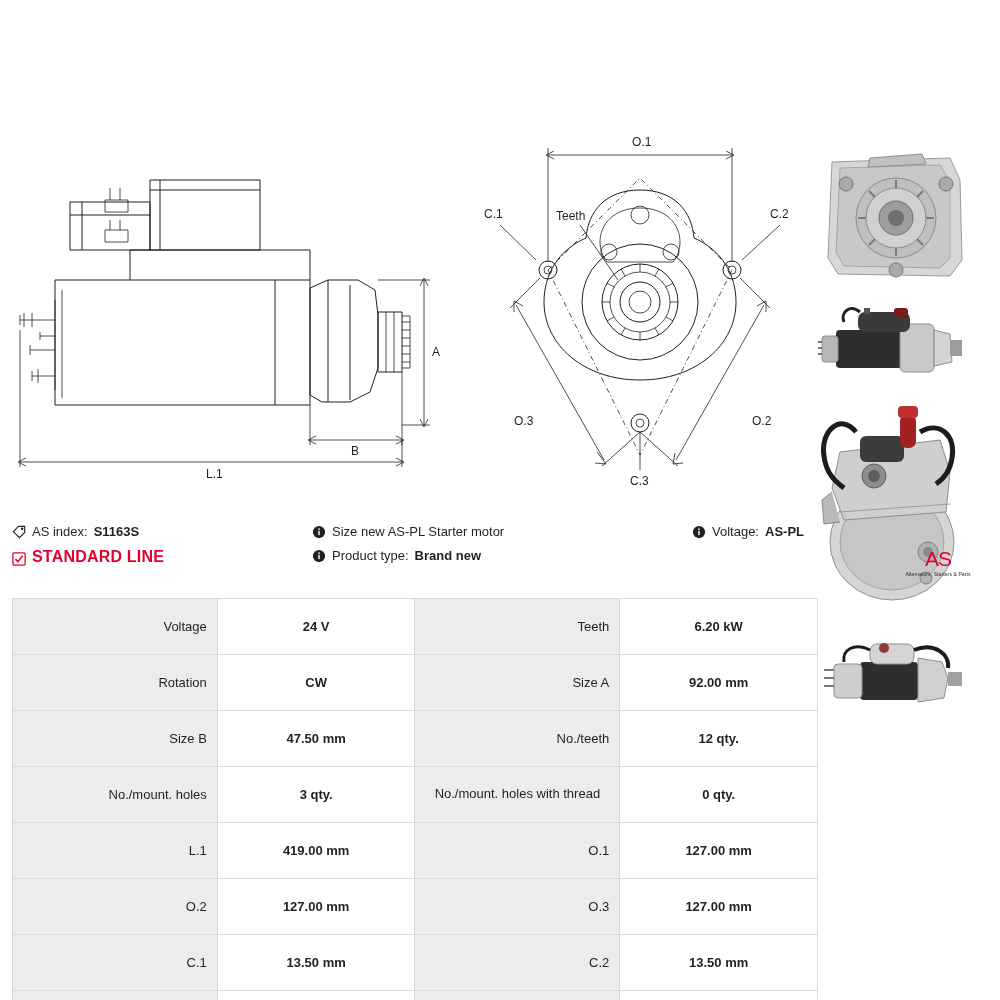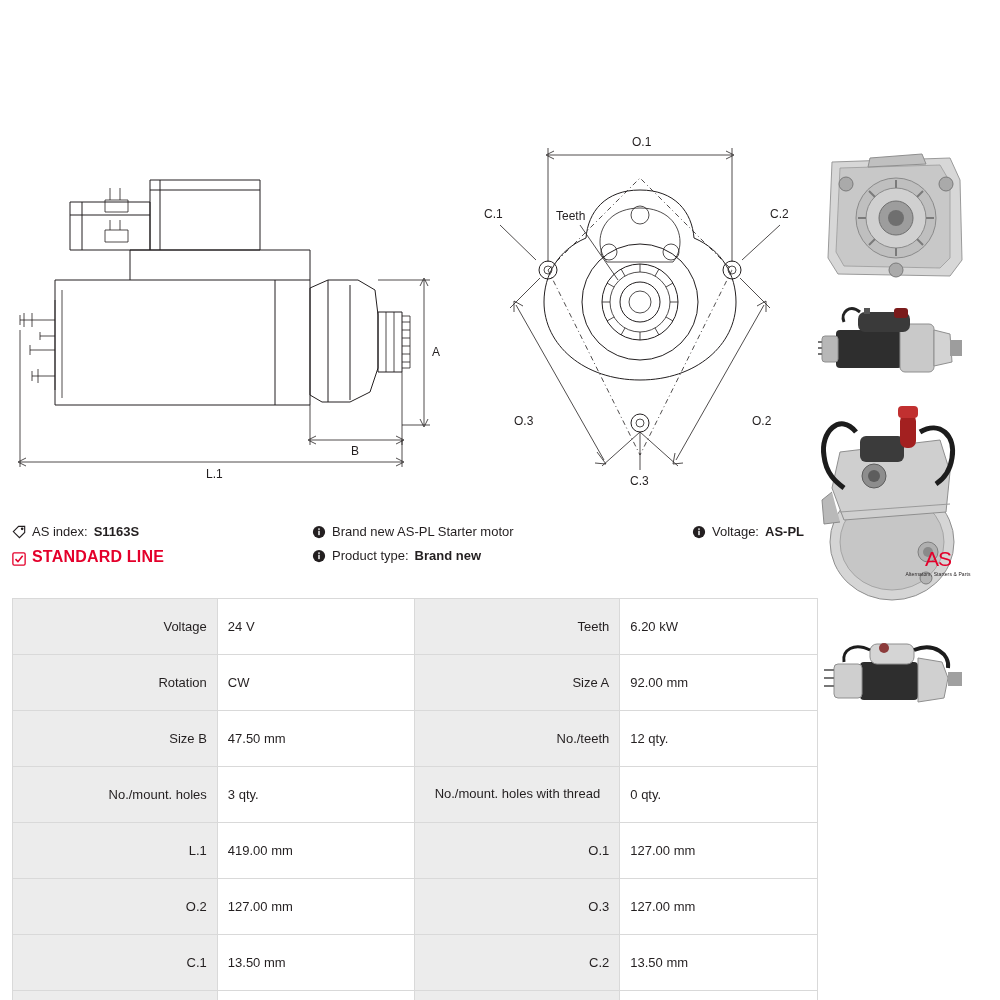--- a/index.html
+++ b/index.html
@@ -105,21 +105,22 @@
   }
   td.k {
     width: 201px;
     background: #ececec;
     text-align: right;
     color: #231f20;
   }
   td.v {
     width: 194px;
     background: #ffffff;
-    text-align: left;
+    text-align: center;
+    font-weight: bold;
   }
   td.k.two-line { line-height: 1.15; text-align: center; }
   tr.tall td { height: 40px; }
 </style>
 </head>
 <body>
 
 <div class="page">
 
   <div class="drawings">
@@ -360,21 +361,21 @@
       </div>
       <div class="info-col-2">
         <div class="info-item">
           <span class="ico">
             <svg width="14" height="14" viewBox="0 0 16 16">
                 <circle cx="8" cy="8" r="7" fill="#231f20"></circle>
                 <rect x="7.2" y="6.6" width="1.6" height="5" fill="#fff"></rect>
                 <rect x="7.2" y="3.8" width="1.6" height="1.8" fill="#fff"></rect>
               </svg>
           </span>
-          <span class="txt">Brand new AS-PL Starter motor</span>
+          <span class="txt">Size new AS-PL Starter motor</span>
         </div>
       </div>
       <div class="info-col-3">
         <div class="info-item">
           <span class="ico">
             <svg width="14" height="14" viewBox="0 0 16 16">
                 <circle cx="8" cy="8" r="7" fill="#231f20"></circle>
                 <rect x="7.2" y="6.6" width="1.6" height="5" fill="#fff"></rect>
                 <rect x="7.2" y="3.8" width="1.6" height="1.8" fill="#fff"></rect>
               </svg>

